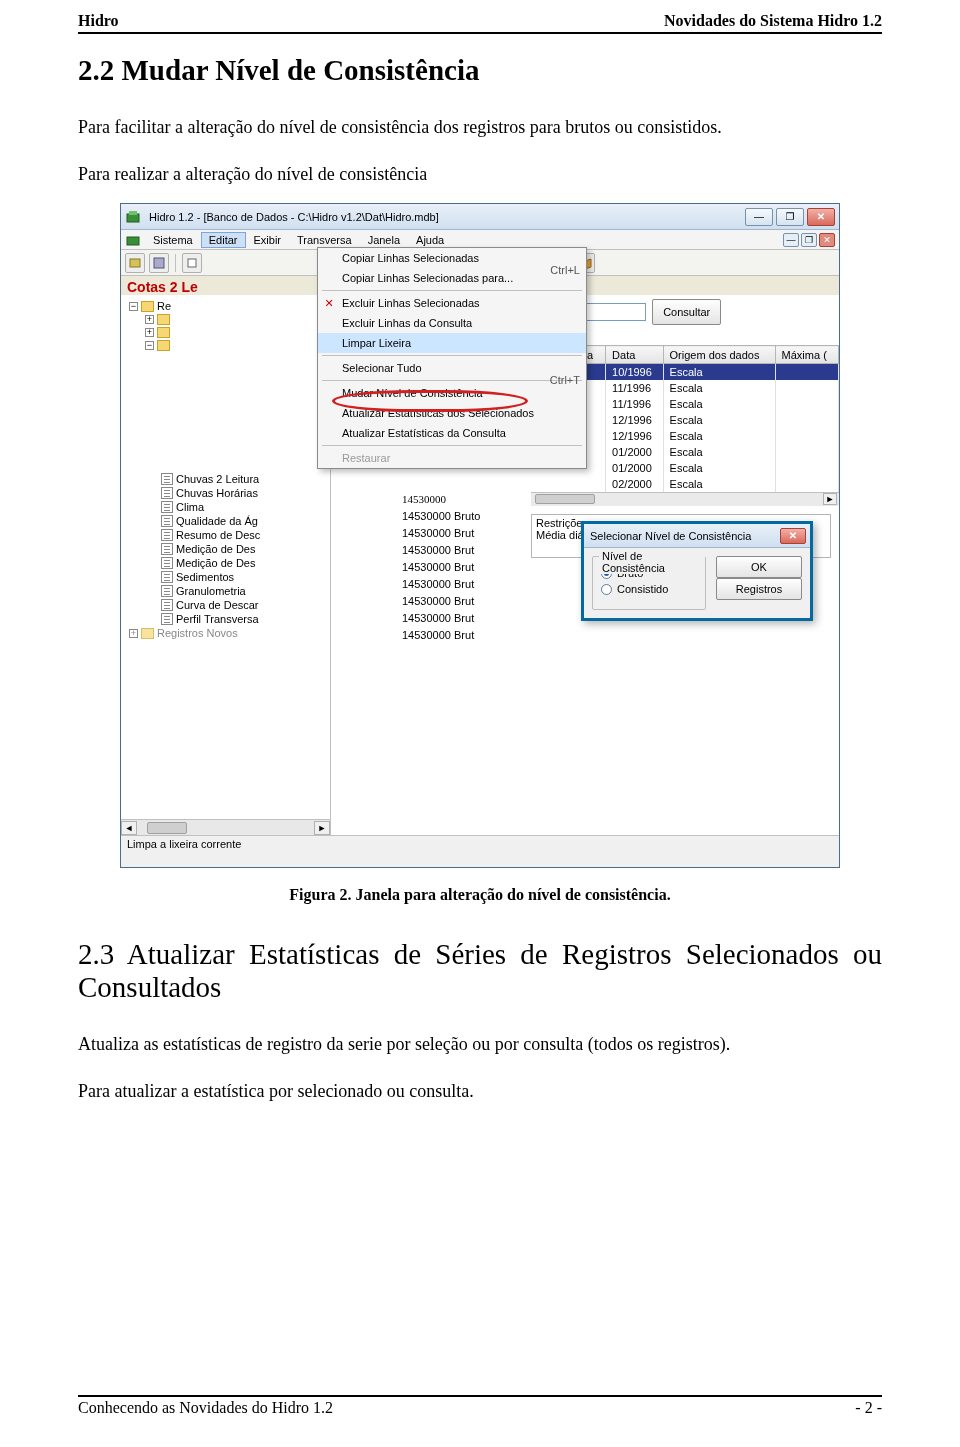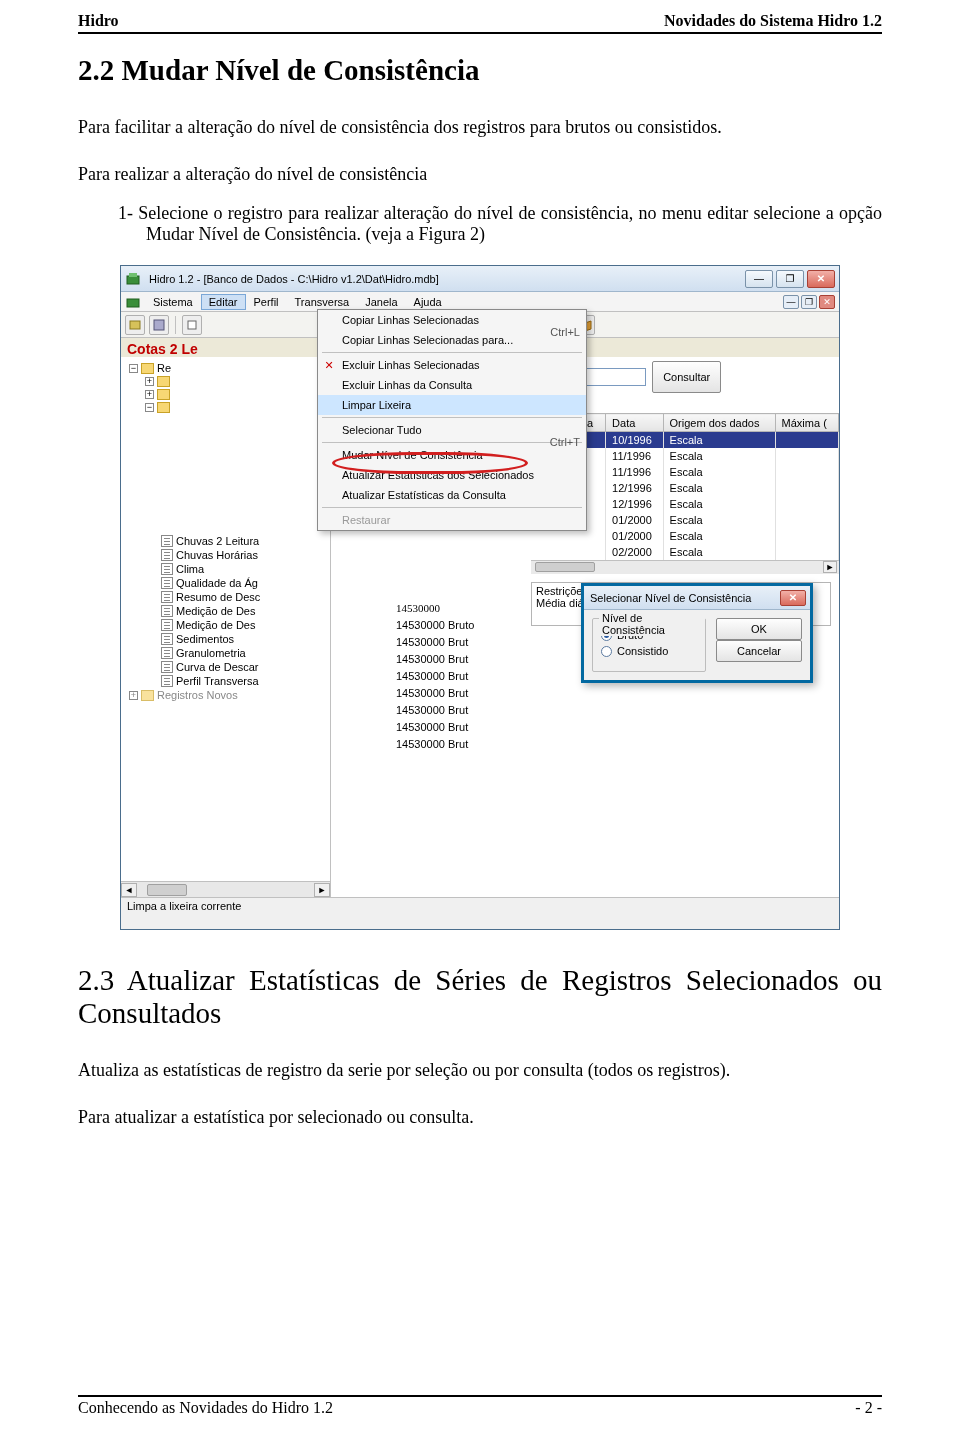--- a/index.html
+++ b/index.html
@@ -164,21 +164,21 @@
   .red-oval{
     position:absolute;left:14px;top:142px;width:196px;height:22px;
     border:3px solid #d21f1f;border-radius:50%/60%;
     z-index:6;
   }
 
   
   .filterbar{padding:4px 8px 2px 200px;font-size:11px;display:flex;align-items:center;gap:6px;}
   .filterbar span.label{white-space:nowrap;}
   .filterbar input{border:1px solid #7a9ac0;height:18px;width:70px;font-size:11px;padding:0 3px;}
-  .filterbar button{height:32px;font-size:11px;border:1px solid #8a8a8a;background:linear-gradient(#fefefe,#e4e4e4);border-radius:2px;padding:0 10px;}
+  .filterbar button{height:26px;font-size:11px;border:1px solid #8a8a8a;background:linear-gradient(#fefefe,#e4e4e4);border-radius:2px;padding:0 10px;}
   .subline{padding:2px 8px 4px 200px;font-size:11px;}
   .grid{margin-left:200px;}
   .grid table{border-collapse:collapse;width:100%;font-size:11px;}
   .grid th{background:linear-gradient(#f7f7f7,#e4e4e4);border:1px solid #b5b5b5;font-weight:normal;text-align:left;padding:2px 6px;height:18px;}
   .grid td{border-right:1px solid #e0e0e0;padding:1px 6px;height:16px;}
   .grid tr.sel td{background:#2a3b8f;color:#fff;}
   .grid-scroll{height:14px;margin-left:200px;border-top:1px solid #c0c0c0;background:#eaeaea;position:relative;}
   .grid-scroll .thumb{position:absolute;left:4px;top:1px;width:60px;height:10px;background:#cfcfcf;border:1px solid #a0a0a0;border-radius:2px;}
   .grid-scroll .arrow-r{position:absolute;right:2px;top:0;width:14px;height:12px;border:1px solid #b0b0b0;background:#f0f0f0;font-size:9px;display:inline-flex;align-items:center;justify-content:center;}
 
@@ -220,21 +220,20 @@
 
 <div class="page">
   <div class="doc-header">
     <span>Hidro</span>
     <span>Novidades do Sistema Hidro 1.2</span>
   </div>
 
   <h1 class="section-title">2.2   Mudar Nível de Consistência</h1>
   <p class="body">Para facilitar a alteração do nível de consistência dos registros para brutos ou consistidos.</p>
   <p class="body" style="font-weight:normal;margin-bottom:18px;">Para realizar a alteração do nível de consistência</p>
-  <p class="list-item">1-   Selecione o registro para realizar alteração do nível de consistência, no menu editar selecione a opção Mudar Nível de Consistência. (veja a Figura 2)</p>
 
   <div class="screenshot">
 
     <div class="win-titlebar">
       <span class="win-icon">
         <svg width="14" height="14">
             <rect x="1" y="4" width="12" height="8" fill="#3a8e3a" stroke="#1e5e1e"></rect>
             <rect x="3" y="1" width="8" height="4" fill="#6fc06f"></rect>
           </svg>
       </span>
@@ -245,21 +244,21 @@
     </div>
 
     <div class="menubar" style="height:20px;background:#f4f4f4;">
       <span class="win-icon">
         <svg width="14" height="14">
             <rect x="1" y="4" width="12" height="8" fill="#3a8e3a" stroke="#1e5e1e"></rect>
           </svg>
       </span>
       <span class="mitem">Sistema</span>
       <span class="mitem active">Editar</span>
-      <span class="mitem">Perfil</span>
+      <span class="mitem">Exibir</span>
       <span class="mitem">Transversa</span>
       <span class="mitem">Janela</span>
       <span class="mitem">Ajuda</span>
       <span class="mdi-btns">
         <span class="mdi-btn">—</span>
         <span class="mdi-btn">❐</span>
         <span class="mdi-btn close">✕</span>
       </span>
     </div>
 
@@ -475,21 +474,21 @@
               <tr>
                   <td></td>
                   <td>02/2000</td>
                   <td>Escala</td>
                   <td></td>
                 </tr>
             </tbody>
           </table>
         </div>
 
-        <div style="position:absolute;left:65px;top:196px;font-size:11px;line-height:17px;margin-top:47px;">
+        <div style="position:absolute;left:71px;top:196px;font-size:11px;line-height:17px;">
           <div style="font-family:Tahoma;">14530000</div>
           <div><span>14530000</span> <span>Bruto</span></div>
           <div><span>14530000</span> <span>Brut</span></div>
           <div><span>14530000</span> <span>Brut</span></div>
           <div><span>14530000</span> <span>Brut</span></div>
           <div><span>14530000</span> <span>Brut</span></div>
           <div><span>14530000</span> <span>Brut</span></div>
           <div><span>14530000</span> <span>Brut</span></div>
           <div><span>14530000</span> <span>Brut</span></div>
         </div>
@@ -506,39 +505,40 @@
                   <span class="radio checked"></span>
                   <span>Bruto</span>
                 </div>
               <div class="radio-row">
                   <span class="radio"></span>
                   <span>Consistido</span>
                 </div>
             </div>
             <div class="dlg-btns">
               <button>OK</button>
-              <button>Cancelar</button>
+              <button>Registros</button>
             </div>
           </div>
         </div>
 
         <div class="grid-scroll">
           <span class="thumb"></span>
           <span class="arrow-r">►</span>
         </div>
 
         <div class="restrict">
           <div>Restrições:</div>
           <div>Média diária = Não</div>
         </div>
       </div>
     </div>
     <div class="statusbar">Limpa a lixeira corrente</div>
   </div>
 
+  <p class="caption">Figura 2. Janela para alteração do nível de consistência.</p>
 
   <h1 class="section-title-2">2.3  Atualizar  Estatísticas  de  Séries  de  Registros Selecionados ou Consultados</h1>
   <p class="body">Atualiza as estatísticas de registro da serie por seleção ou por consulta (todos os registros).</p>
   <p class="body">Para atualizar a estatística por selecionado ou consulta.</p>
 </div>
 
 <div class="doc-footer">
   <span>Conhecendo as Novidades do Hidro 1.2</span>
   <span>- 2 -</span>
 </div>

